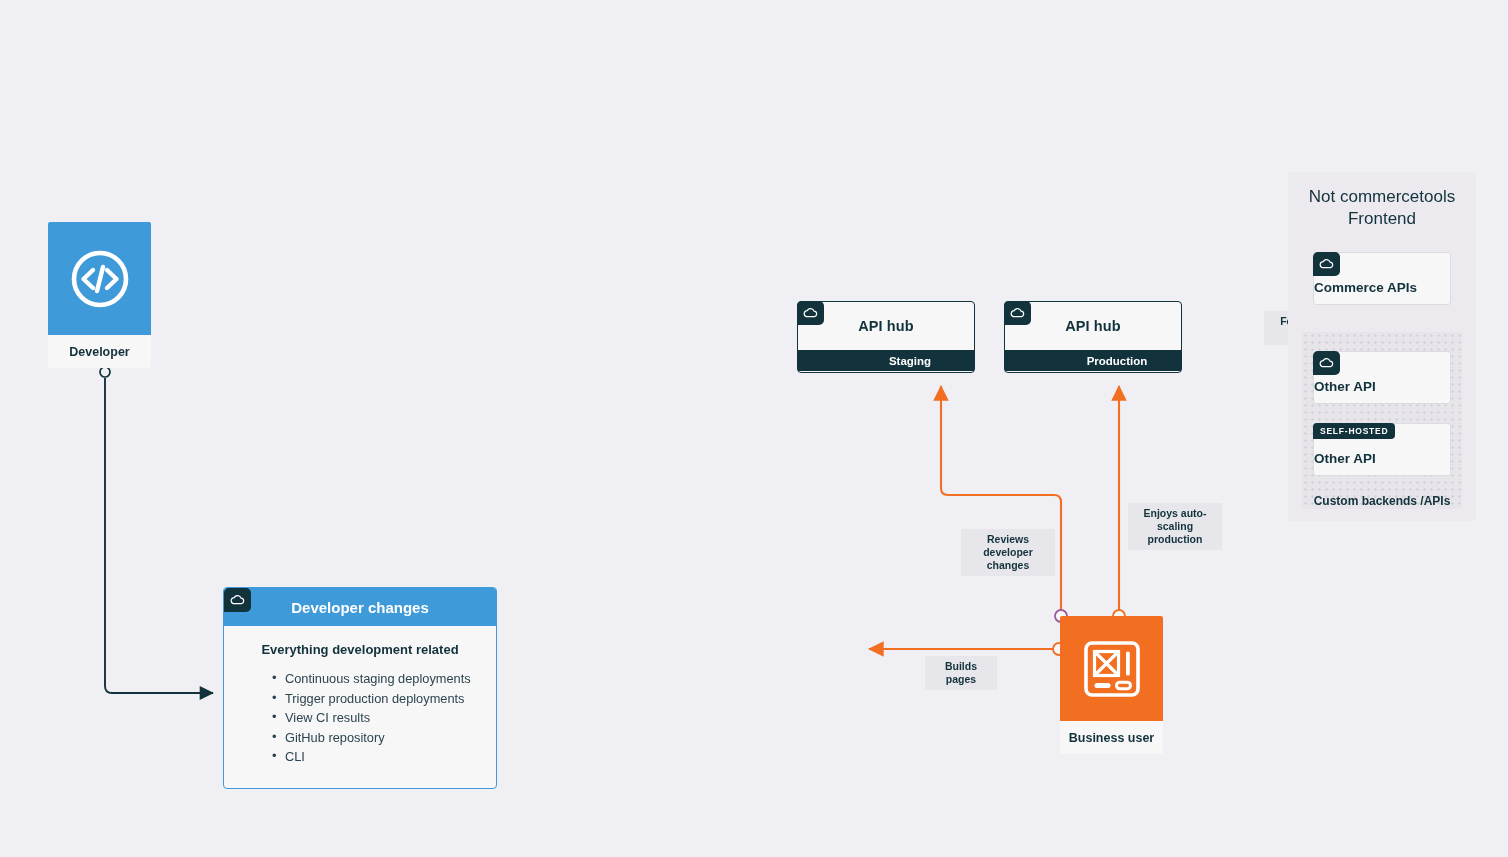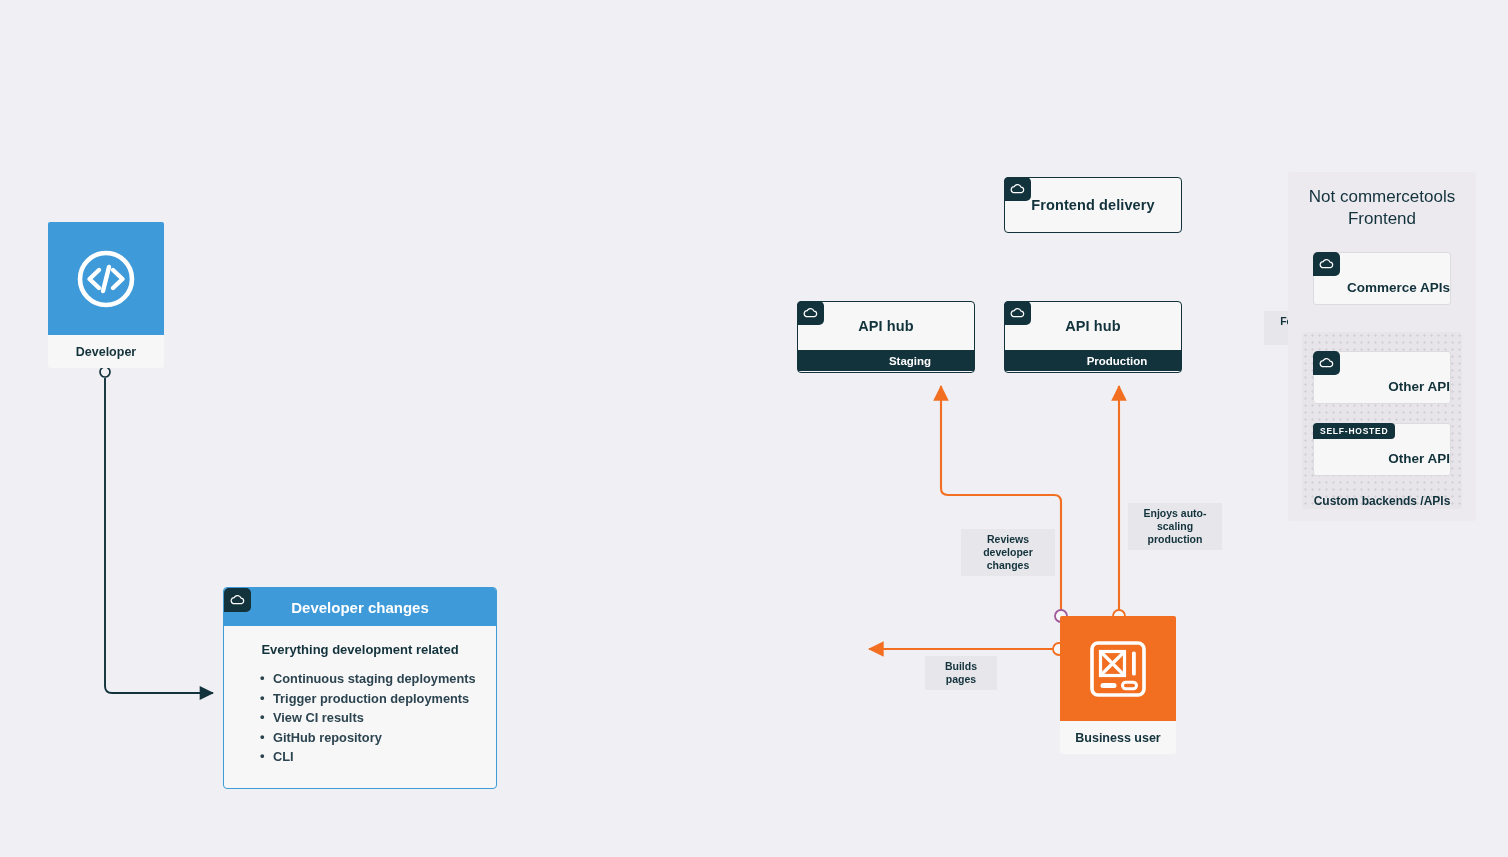--- a/index.html
+++ b/index.html
@@ -34,21 +34,21 @@
     position: absolute; left: -1px; top: -1px;
     height: 16px; padding: 0 7px;
     background: #12323c; color: #fff;
     border-radius: 4px 4px 4px 0;
     font-size: 8.5px; font-weight: bold; letter-spacing: .09em;
     display: flex; align-items: center;
     z-index: 4;
   }
 
   
-  .persona { width: 116px; }
+  .persona { width: 103px; }
   .persona .art {
     height: 113px; display: flex; align-items: center; justify-content: center;
     border-radius: 2px 2px 0 0;
   }
   .persona .cap {
     background: #f7f7f7; height: 33px;
     display: flex; align-items: center; justify-content: center;
     font-size: 12.5px; font-weight: bold; color: #12323c;
     border-radius: 0 0 3px 3px;
   }
@@ -78,21 +78,21 @@
   }
   .tooling .head {
     background: #3f9ad9; height: 38px; color: #fff;
     display: flex; align-items: center; justify-content: center;
     font-size: 15px; font-weight: bold;
   }
   .tooling .list { padding: 16px 0 0 0; }
   .tooling .subhead {
     text-align: center; font-size: 13px; font-weight: bold; margin-bottom: 12px;
   }
-  .tooling ul { margin: 0; padding: 0 0 0 36px; list-style: none; font-weight: bold; }
+  .tooling ul { margin: 12px; padding: 0 0 0 36px; list-style: none; }
   .tooling li {
     font-size: 12.8px; line-height: 19.5px; color: #2c4450;
     position: relative; padding-left: 13px;
   }
   .tooling li::before {
     content: "\2022"; position: absolute; left: 0; top: -1px;
     font-size: 13px; color: #2c4450;
   }
 
   
@@ -115,21 +115,21 @@
   .group {
     background: #eceaef; border-radius: 3px;
   }
   .group-title {
     text-align: center; font-size: 17px; font-weight: normal;
     line-height: 22px; color: #12323c; padding-top: 14px;
   }
   .apibox {
     position: absolute; background: #f7f7f7;
     border: 1.3px solid #dcdbe0; border-radius: 3px;
-    display: flex; align-items: flex-end; justify-content: flex-end;
+    display: flex; align-items: flex-end; justify-content: flex-start;
     box-sizing: border-box; padding-bottom: 9px;
     font-size: 13.5px; font-weight: bold;
   }
   .dotgroup {
     position: absolute; border-radius: 4px;
     background-color: #e7e5ea;
     background-image: radial-gradient(#d5d3da 1px, transparent 1.1px);
     background-size: 7px 7px;
   }
   .dotgroup .caption {
@@ -208,28 +208,20 @@
         <li>Continuous staging deployments</li>
         <li>Trigger production deployments</li>
         <li>View CI results</li>
         <li>GitHub repository</li>
         <li>CLI</li>
       </ul>
     </div>
   </div>
 
 
-  <div class="node hubcard" style="left:1004px; top:177px; width:178px; height:56px;">
-    <div class="cloud-badge">
-      <svg width="15" height="11" viewBox="0 0 15 11">
-          <path d="M3.2 8.6 A3.1 3.1 0 0 1 4.2 2.6 A3.7 3.7 0 0 1 11 3.1 A2.8 2.8 0 0 1 11.6 8.6 Z" fill="none" stroke="#fff" stroke-width="1.25" stroke-linejoin="round"></path>
-        </svg>
-    </div>
-    <div class="body" style="height:100%;">Frontend delivery</div>
-  </div>
 
   <div class="node hubcard" style="left:797px; top:301px; width:178px; height:72px;">
     <div class="cloud-badge">
       <svg width="15" height="11" viewBox="0 0 15 11">
           <path d="M3.2 8.6 A3.1 3.1 0 0 1 4.2 2.6 A3.7 3.7 0 0 1 11 3.1 A2.8 2.8 0 0 1 11.6 8.6 Z" fill="none" stroke="#fff" stroke-width="1.25" stroke-linejoin="round"></path>
         </svg>
     </div>
     <div class="body" style="height:48px;">API hub</div>
     <div class="foot" style="height:21px;">Staging</div>
   </div>

